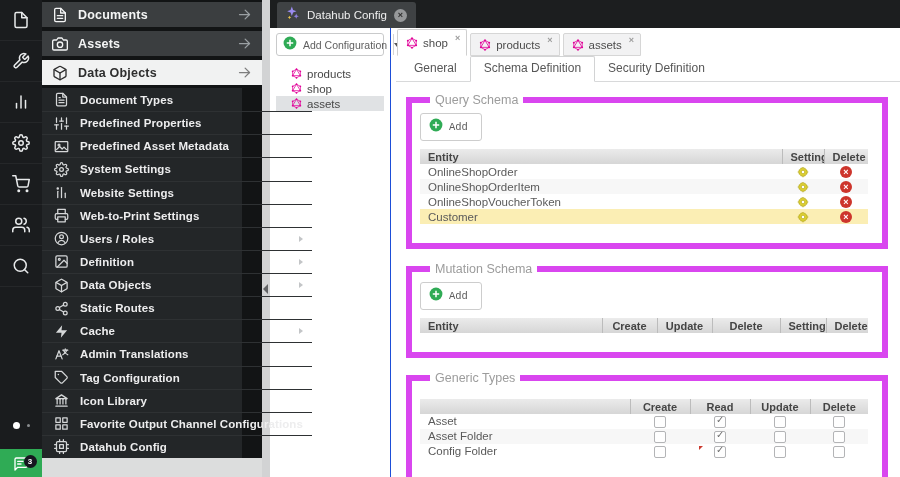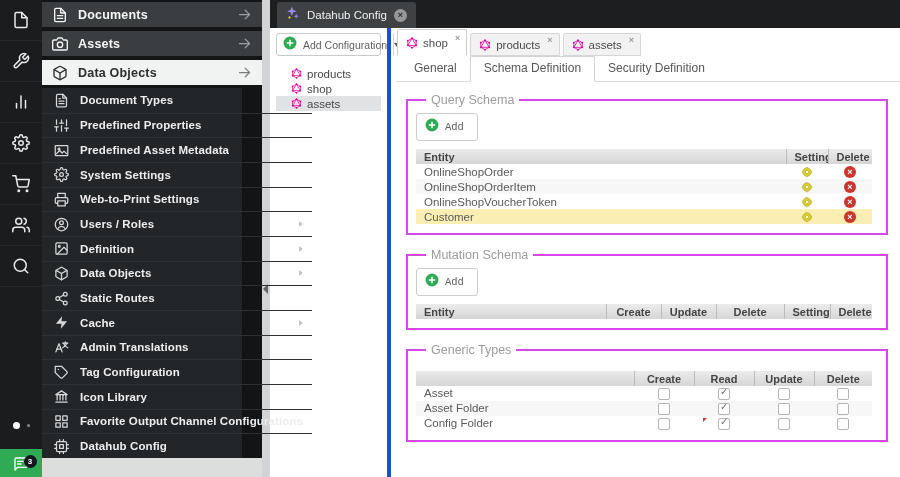--- a/index.html
+++ b/index.html
@@ -41,41 +41,41 @@
 
   
   #titlebar { position:absolute; left:270px; top:0; width:630px; height:28px; background:#1c1e1f; z-index:2; }
   .dh-tab { position:absolute; left:7px; top:2px; height:26px; background:#3f4244; border-radius:3px 3px 0 0; display:flex; align-items:center; padding:0 9px; gap:7px; cursor:pointer; }
   .dh-tab-label { color:#eeeeee; font-size:11.5px; }
   .dh-close { width:13px; height:13px; border-radius:50%; background:#96989a; color:#2c2c2c; font-size:9px; font-weight:bold; line-height:12px; text-align:center; cursor:pointer; }
 
   
   #workspace { position:absolute; left:270px; top:28px; width:630px; height:449px; background:#fff; display:flex; z-index:2; }
 
-  #config-panel { width:121px; flex:0 0 121px; border-right:4px solid #1d4ed8; padding:5px 6px; }
+  #config-panel { width:121px; flex:0 0 121px; border-right:1px solid #1d4ed8; padding:5px 6px; }
   .add-cfg-btn { height:23px; border:1px solid #c9cacb; border-radius:3px; background:#fff; display:flex; align-items:stretch; cursor:pointer; }
   .add-cfg-main { display:flex; align-items:center; gap:6px; padding:0 6px; flex:1; }
   .add-cfg-label { font-size:10.5px; color:#5f5f5f; white-space:nowrap; }
   .add-cfg-split { border-left:1px solid #d4d4d4; width:17px; display:flex; align-items:center; justify-content:center; }
   .caret-down { width:0; height:0; border-top:4px solid #565656; border-left:3.5px solid transparent; border-right:3.5px solid transparent; }
   #cfg-tree { margin-top:10px; }
   .tree-row { height:15px; display:flex; align-items:center; gap:5px; padding-left:15px; font-size:11.5px; color:#474747; cursor:pointer; }
   .tree-row.selected { background:#e0e2e4; }
 
   #tab-panel { flex:1; display:flex; flex-direction:column; min-width:0; padding-left:5px; }
   .tabbar1 { height:28px; display:flex; align-items:flex-end; gap:3px; padding-left:1px; }
   .mtab { display:flex; align-items:center; gap:5px; padding:0 6px 0 8px; height:23px; border:1px solid #d6d6d6; border-radius:2px 2px 0 0; background:#f2f2f3; color:#4c4c4c; font-size:11.5px; cursor:pointer; }
   .mtab.active { height:27px; background:#fff; border-color:#cfcfcf; border-bottom-color:#fff; }
   .mtab .tab-x { font-size:9px; color:#9b9b9b; transform:translateY(-5px); margin-left:2px; font-weight:bold; cursor:pointer; }
   .tabbar2 { height:26px; border-bottom:1px solid #d8d9da; display:flex; align-items:flex-end; padding-left:5px; }
   .stab { padding:4px 13px 6px; font-size:12px; color:#575757; cursor:pointer; }
   .stab.active { border:1px solid #d2d3d4; border-bottom:1px solid #fff; margin-bottom:-1px; background:#fff; border-radius:2px 2px 0 0; }
 
   #content { flex:1; padding:11px 11px 0 9px; background:#fff; overflow:hidden; }
-  fieldset.fs { border:2px solid #d946ef; margin:0 1px 13px 1px; padding:1px 7px 9px 6px; }
+  fieldset.fs { border:6px solid #d946ef; margin:0 1px 13px 1px; padding:1px 7px 19px 6px; }
   fieldset.fs legend { font-size:12.5px; color:#9c9c9c; margin-left:12px; padding:0 5px; }
   .add-btn { display:inline-flex; align-items:center; gap:6px; border:1px solid #cdcdcd; border-radius:3px; background:#fff; padding:4px 13px 4px 8px; margin:5px 0 8px 2px; cursor:pointer; }
   .add-btn-label { font-size:10.5px; color:#5e5e5e;font-family:Liberation Mono, monospace; }
 
   table.grid { width:calc(100% - 9px); margin-left:2px; border-collapse:collapse; table-layout:fixed; }
   table.grid thead th { background:linear-gradient(#ebebeb,#d6d6d6); font-weight:bold; font-size:11px; color:#454545; padding:1px 8px; height:15px; border-right:1px solid #bcbcbc; text-align:center; white-space:nowrap; overflow:hidden; cursor:pointer; }
   table.grid thead th:last-child { border-right:none; }
   table.grid thead th.c-left { text-align:left; }
   table.grid tbody td { font-size:11.5px; color:#5a5a5a; padding:1px 8px; height:14px; text-align:center; white-space:nowrap; overflow:hidden; position:relative; }
   table.grid tbody td.c-left { text-align:left; }
@@ -251,20 +251,31 @@
         <span class="ml">Predefined Asset Metadata</span>
       </div>
       <div class="menu-row">
         <span class="mi">
           <svg viewBox="0 0 24 24" width="15" height="15" fill="none" stroke="currentColor" stroke-width="2" stroke-linecap="round" stroke-linejoin="round">
             <circle cx="12" cy="12" r="3"></circle>
             <path d="M19.4 15a1.65 1.65 0 0 0 .33 1.82l.06.06a2 2 0 0 1 0 2.83 2 2 0 0 1-2.83 0l-.06-.06a1.65 1.65 0 0 0-1.82-.33 1.65 1.65 0 0 0-1 1.51V21a2 2 0 0 1-2 2 2 2 0 0 1-2-2v-.09A1.65 1.65 0 0 0 9 19.4a1.65 1.65 0 0 0-1.82.33l-.06.06a2 2 0 0 1-2.83 0 2 2 0 0 1 0-2.83l.06-.06a1.65 1.65 0 0 0 .33-1.82 1.65 1.65 0 0 0-1.51-1H3a2 2 0 0 1-2-2 2 2 0 0 1 2-2h.09A1.65 1.65 0 0 0 4.6 9a1.65 1.65 0 0 0-.33-1.82l-.06-.06a2 2 0 0 1 0-2.83 2 2 0 0 1 2.83 0l.06.06a1.65 1.65 0 0 0 1.82.33H9a1.65 1.65 0 0 0 1-1.51V3a2 2 0 0 1 2-2 2 2 0 0 1 2 2v.09a1.65 1.65 0 0 0 1 1.51 1.65 1.65 0 0 0 1.82-.33l.06-.06a2 2 0 0 1 2.83 0 2 2 0 0 1 0 2.83l-.06.06a1.65 1.65 0 0 0-.33 1.82V9a1.65 1.65 0 0 0 1.51 1H21a2 2 0 0 1 2 2 2 2 0 0 1-2 2h-.09a1.65 1.65 0 0 0-1.51 1z"></path>
           </svg>
         </span>
         <span class="ml">System Settings</span>
+      </div>
+      <div class="menu-row">
+        <span class="mi">
+          <svg viewBox="0 0 24 24" width="15" height="15" fill="none" stroke="currentColor" stroke-width="2" stroke-linecap="round" stroke-linejoin="round">
+            <line x1="6" y1="20" x2="6" y2="10"></line>
+            <line x1="12" y1="20" x2="12" y2="4"></line>
+            <line x1="18" y1="20" x2="18" y2="13"></line>
+            <circle cx="6" cy="5.5" r="1" fill="currentColor"></circle>
+          </svg>
+        </span>
+        <span class="ml">Website Settings</span>
       </div>
       <div class="menu-row">
         <span class="mi">
           <svg viewBox="0 0 24 24" width="15" height="15" fill="none" stroke="currentColor" stroke-width="2" stroke-linecap="round" stroke-linejoin="round">
             <polyline points="6 9 6 2 18 2 18 9"></polyline>
             <path d="M6 18H4a2 2 0 0 1-2-2v-5a2 2 0 0 1 2-2h16a2 2 0 0 1 2 2v5a2 2 0 0 1-2 2h-2"></path>
             <rect x="6" y="14" width="12" height="8"></rect>
           </svg>
         </span>
         <span class="ml">Web-to-Print Settings</span>

